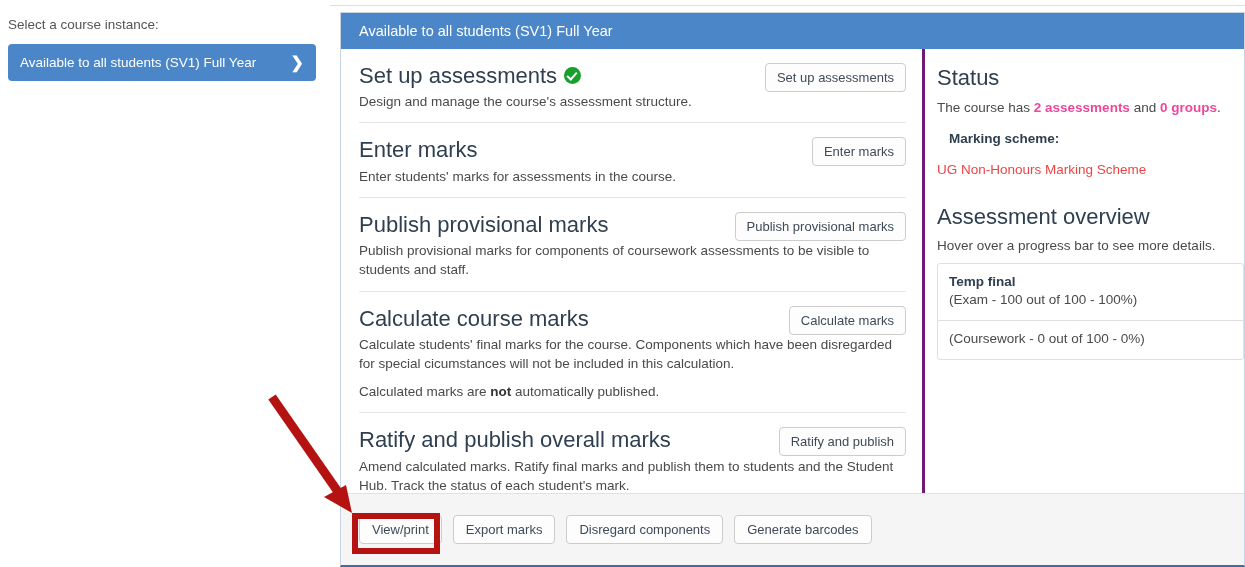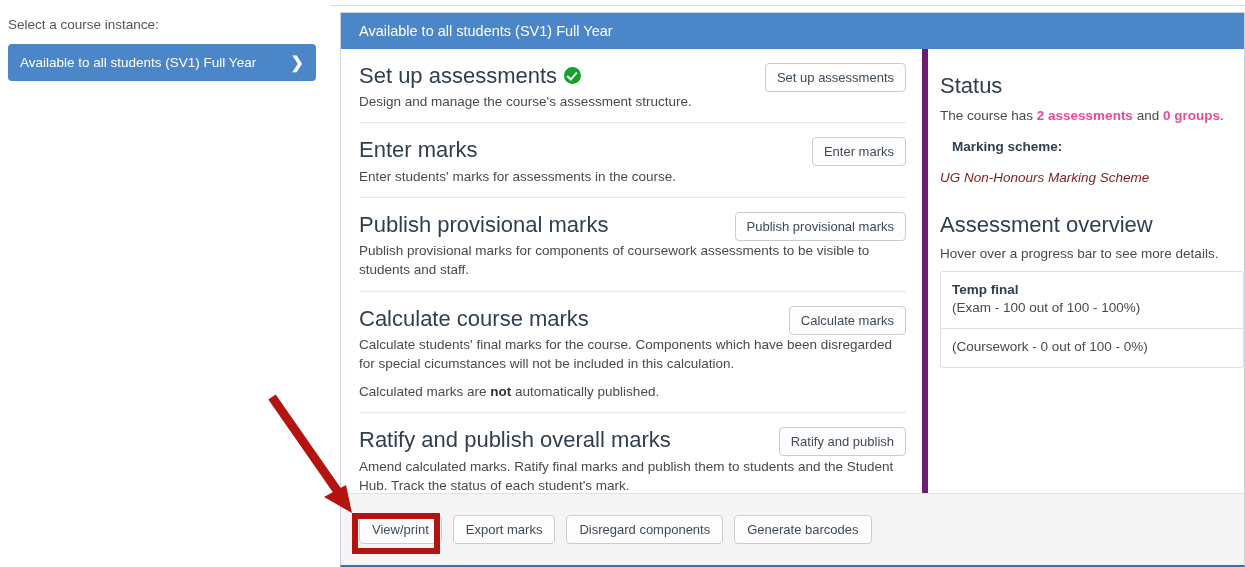--- a/index.html
+++ b/index.html
@@ -169,22 +169,22 @@
     font-family: "Liberation Sans", sans-serif;
     font-size: 13px;
     padding: 6px 11px;
     cursor: pointer;
     white-space: nowrap;
   }
 
   
   .status-col {
     flex: 1;
-    border-left: 6px solid #701a75;
-    padding: 24px 0 0 12px;
+    border-left: 3px solid #701a75;
+    padding: 16px 0 0 12px;
     box-sizing: border-box;
   }
   .status-h {
     font-size: 22px;
     font-weight: normal;
     color: #2f3f4f;
     margin: 0 0 8px 0;
   }
   .status-h.second { margin-top: 24px; }
   .status-line {
@@ -196,24 +196,23 @@
   .status-line b { font-weight: bold; color: #ec4899; }
   .scheme-label {
     font-size: 13.5px;
     font-weight: bold;
     color: #2f3f4f;
     margin: 12px;
     line-height: 1.4;
   }
   .scheme-value {
     font-size: 13.5px;
-    color: #7f1d1d;
+    color: #ef4444;
     margin: 0;
     line-height: 1.4;
-    font-style: italic;
   }
   .overview-note {
     font-size: 13.5px;
     color: #4a4a4a;
     margin: 0 0 10px 0;
   }
   .assess-list {
     border: 1px solid #e0e0e0;
     border-radius: 3px;
     margin-right: 0;

